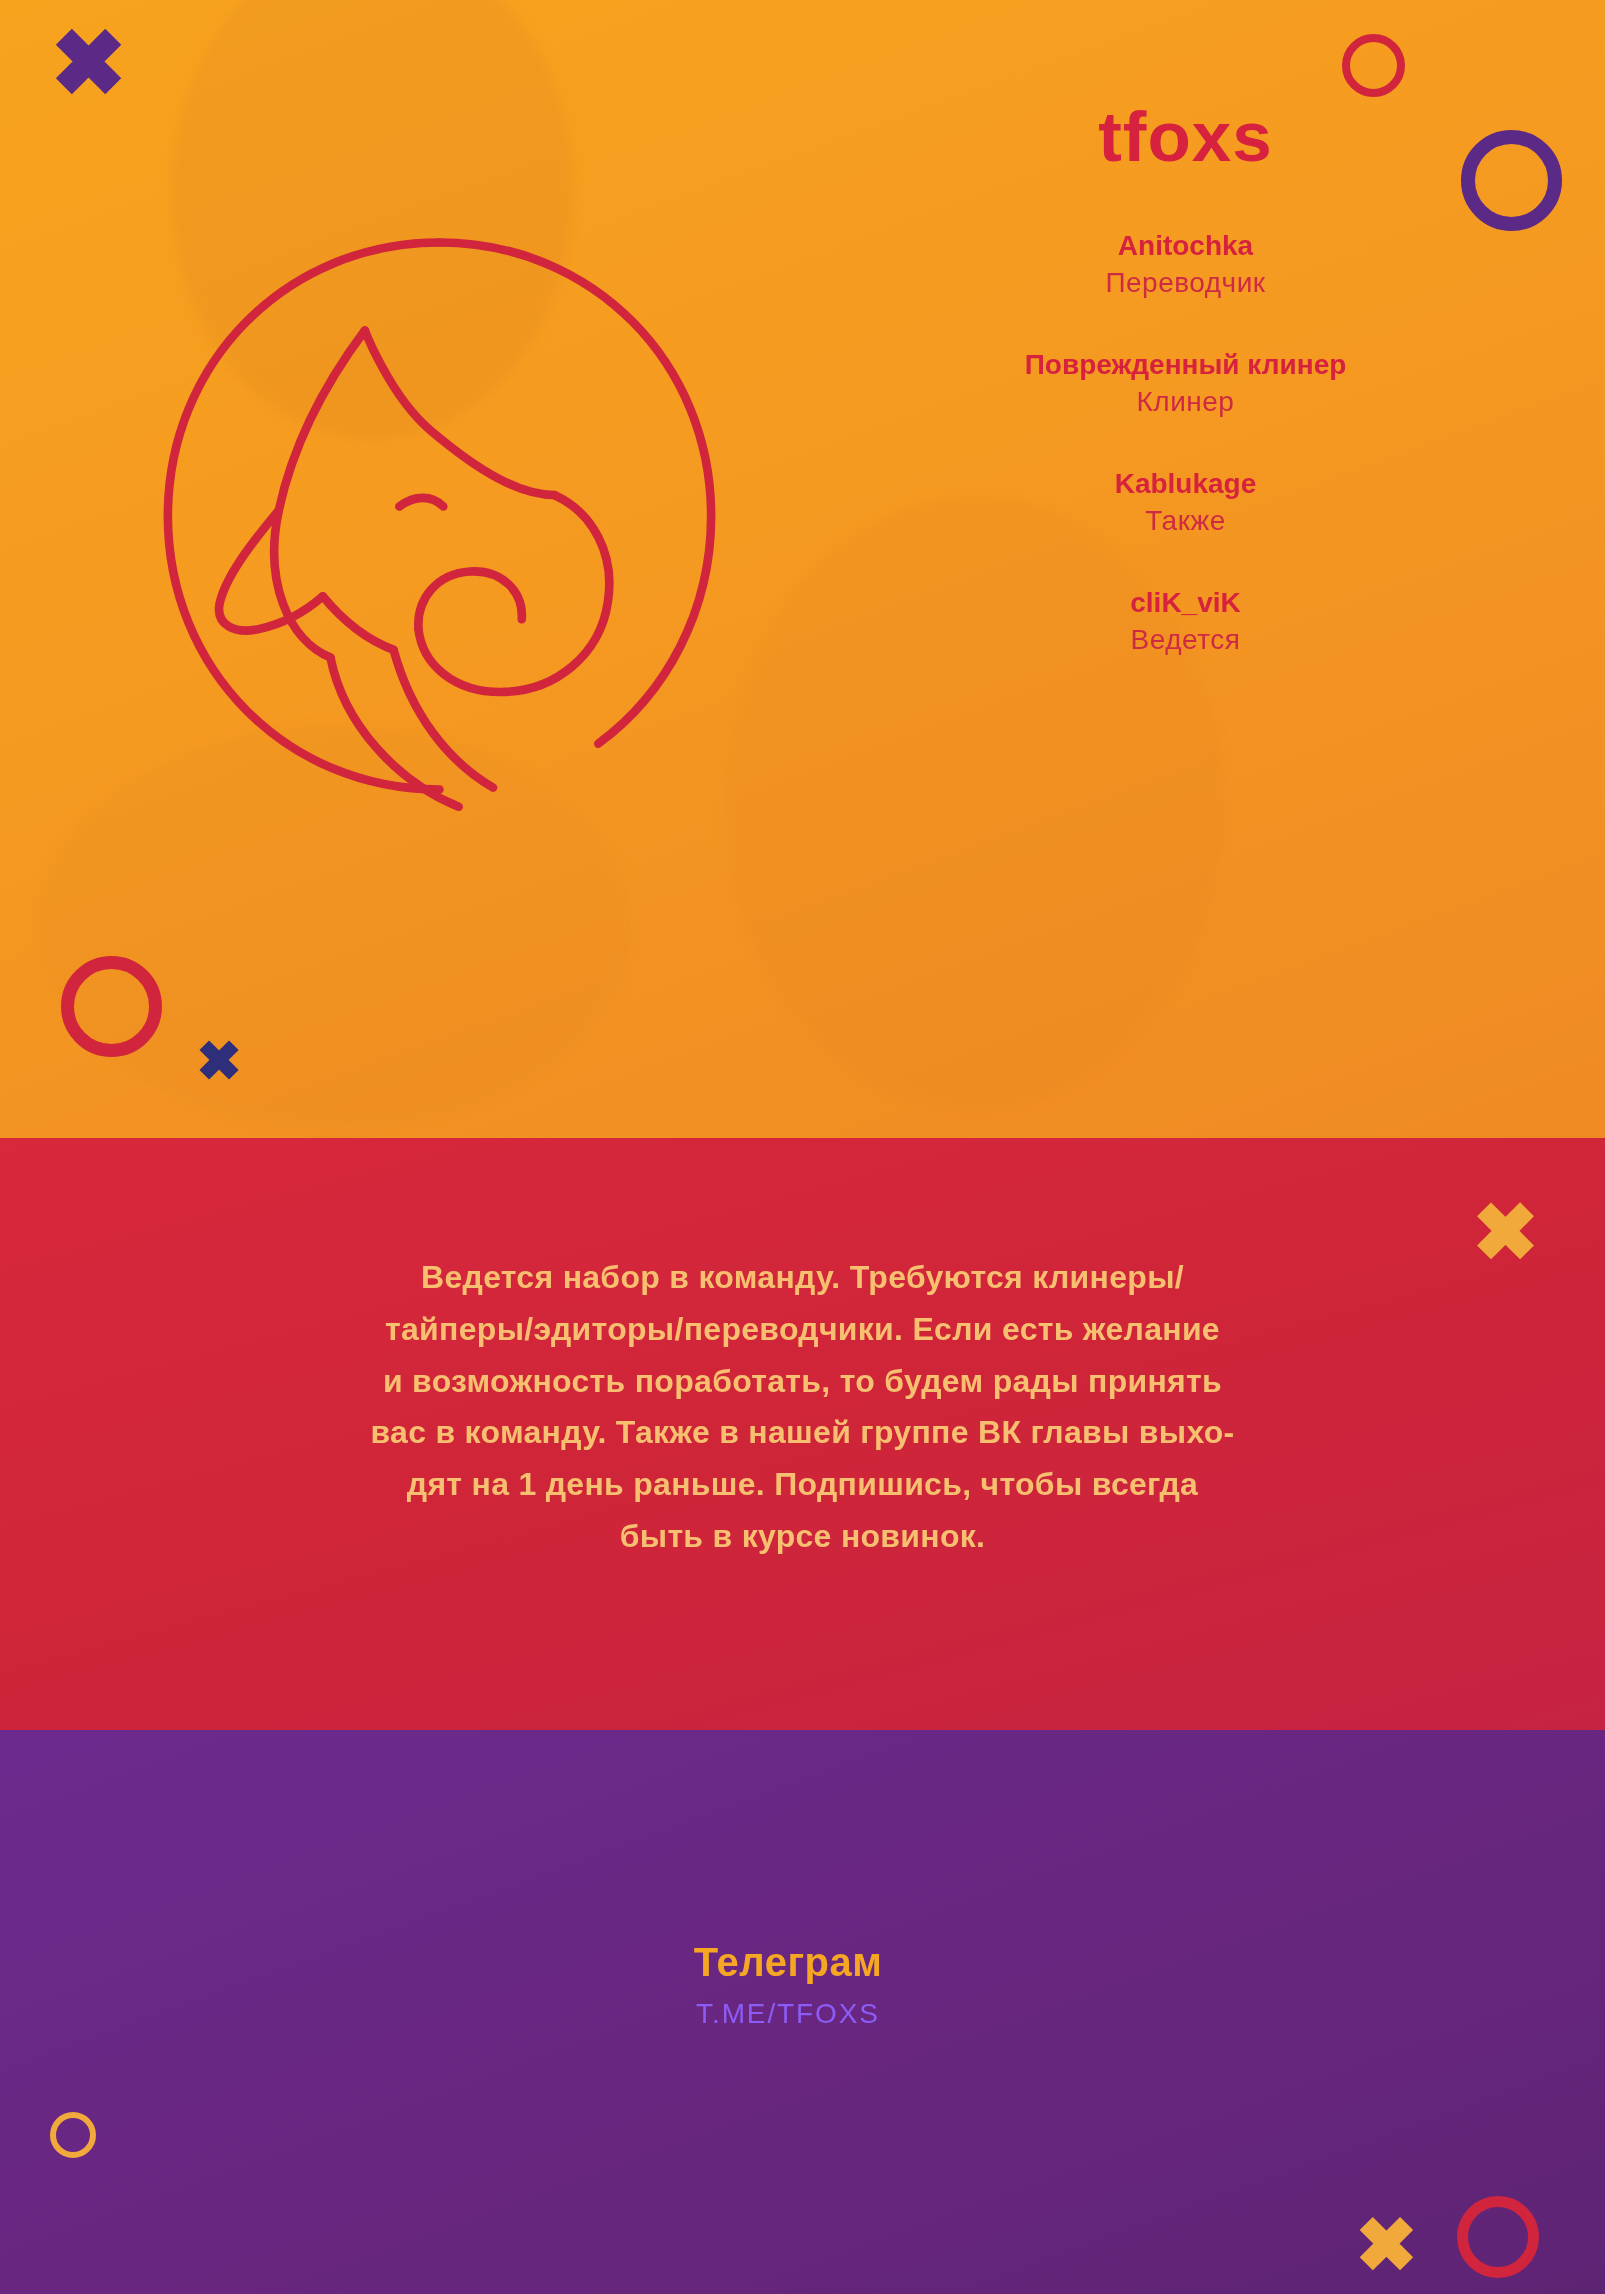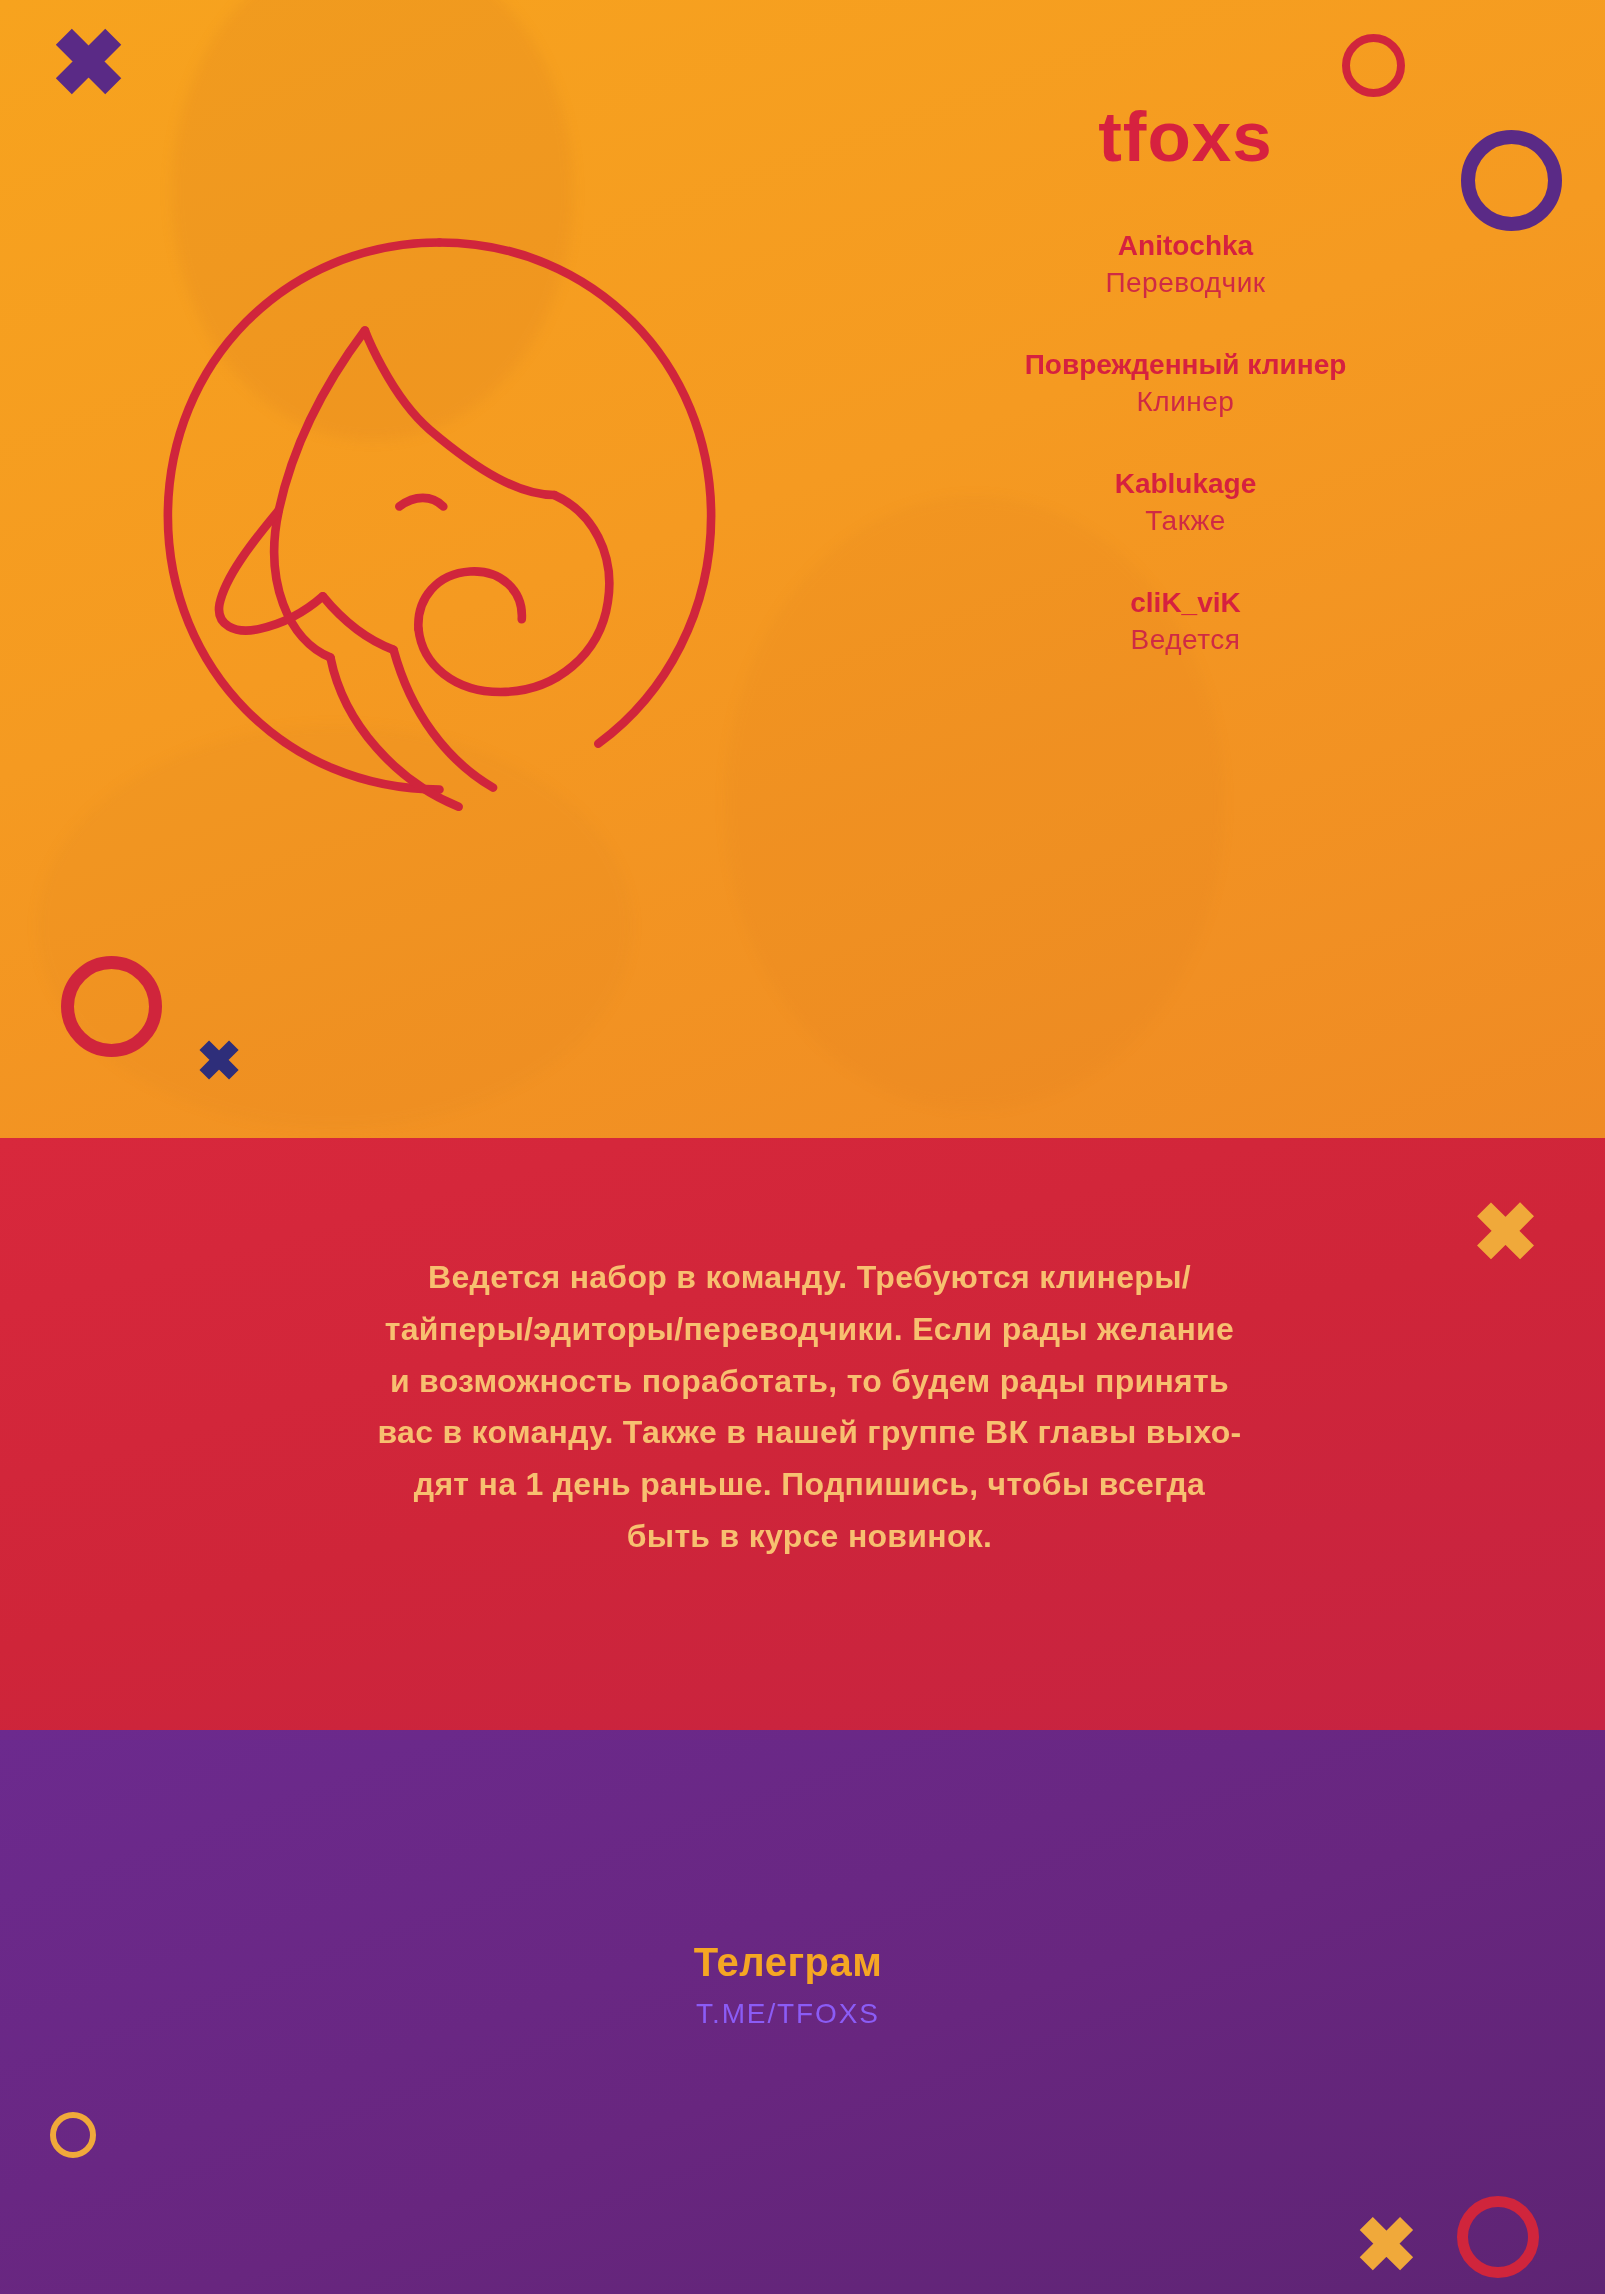--- a/index.html
+++ b/index.html
@@ -100,21 +100,21 @@
   .credit-role {
     font-size: 28px;
     color: #cf2a44;
     margin-top: 5.7px;
     letter-spacing: 0.5px;
   }
 
   
   .recruit {
     position: absolute;
-    left: 131px;
+    left: 124px;
     top: 1252px;
     width: 1357px;
     text-align: center;
     color: #f7c070;
     font-size: 32px;
     font-weight: bold;
     line-height: 1.62;
     letter-spacing: 0.3px;
   }
 
@@ -200,21 +200,21 @@
       </div>
     </div>
   </div>
 
   <div class="band-mid">
     <div class="cross" style="left:1472px; top:55px; font-size:80px; color:#f0a93a;">✖</div>
   </div>
 
   <div class="recruit">
     <div>Ведется набор в команду. Требуются клинеры/</div>
-    <div>тайперы/эдиторы/переводчики. Если рады желание</div>
+    <div>тайперы/эдиторы/переводчики. Если есть желание</div>
     <div>и возможность поработать, то будем рады принять</div>
     <div>вас в команду. Также в нашей группе ВК главы выхо-</div>
     <div>дят на 1 день раньше. Подпишись, чтобы всегда</div>
     <div>быть в курсе новинок.</div>
   </div>
 
   <div class="band-bottom">
     <div class="ring" style="left:50px; top:382px; width:46px; height:46px; border:6.7px solid #f0a93a;"></div>
     <div class="cross" style="left:1355px; top:478px; font-size:75px; color:#f0a93a;">✖</div>
     <div class="ring" style="left:1457px; top:466px; width:82px; height:82px; border:11.5px solid #d0253c;"></div>

